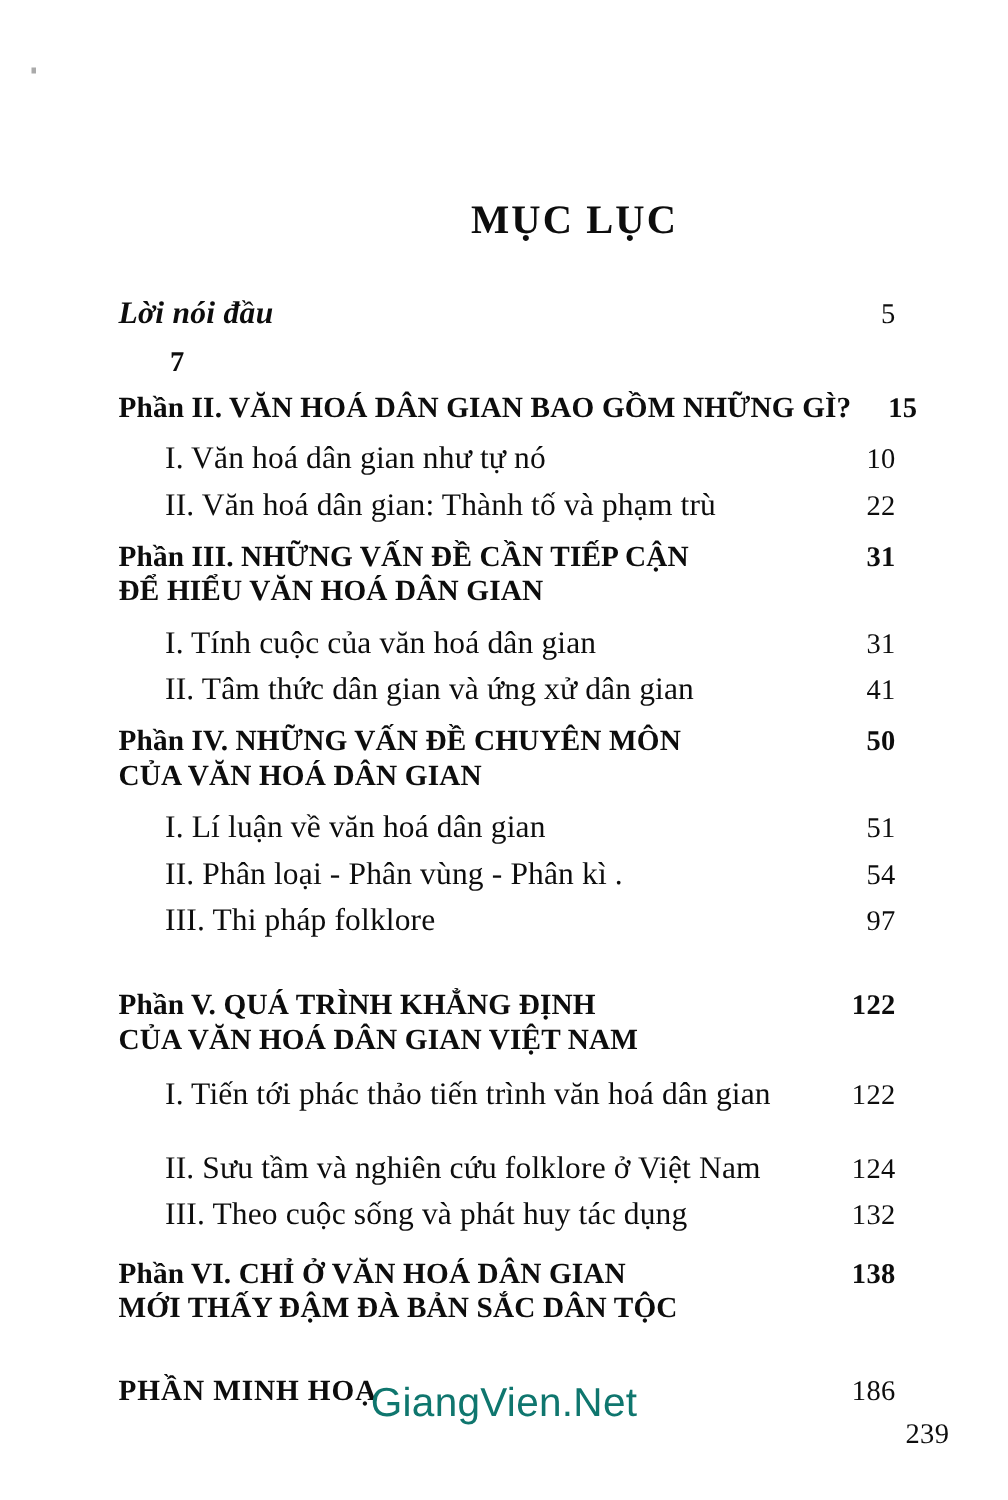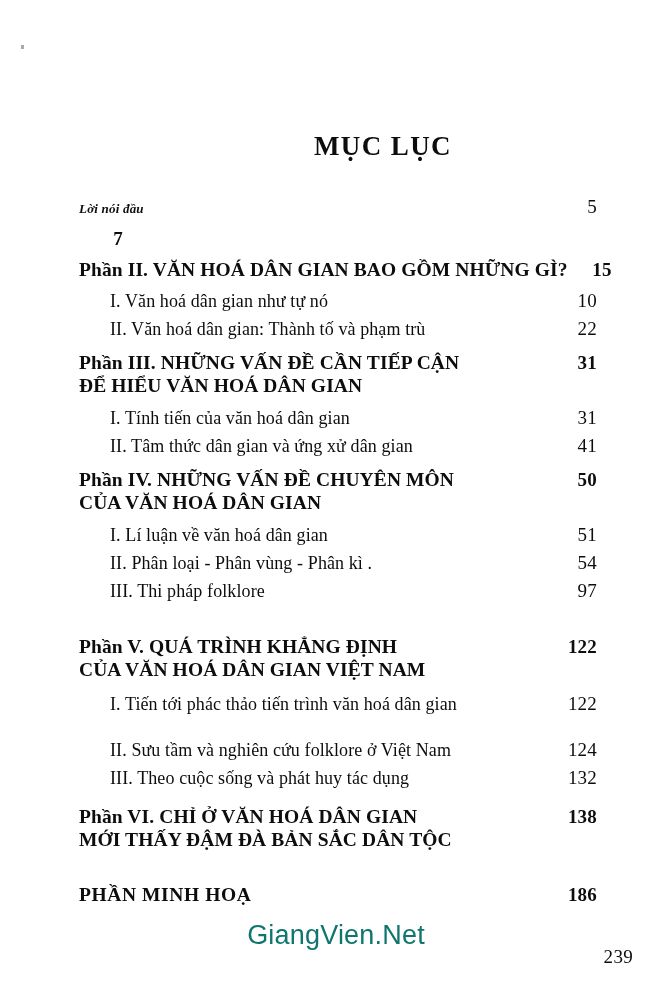--- a/index.html
+++ b/index.html
@@ -84,21 +84,21 @@
     min-width: 44px;
     letter-spacing: .2px;
   }
 
   
 
   
   .lvl-front .row-label {
     font-style: italic;
     font-weight: bold;
-    font-size: 13px;
+    font-size: 21px;
     letter-spacing: .2px;
   }
 
   
   .lvl-part .row-label {
     font-weight: bold;
     font-size: 19.5px;
     letter-spacing: .1px;
   }
   .lvl-part .row-page {
@@ -117,33 +117,33 @@
 
   
   .lvl-sub {
     padding-left: 31px;
   }
   .lvl-sub .row-line {
     width: 487px;
   }
   .lvl-sub .row-label {
     font-weight: normal;
-    font-size: 18px;
+    font-size: 21px;
     letter-spacing: .1px;
   }
 
   
   .lvl-section .row-label {
     font-weight: bold;
     font-size: 19.5px;
     letter-spacing: .6px;
     margin-top: 11px;
   }
   .lvl-section .row-page {
-    font-weight: bold;
+    font-weight: normal;
   }
 
   .watermark {
     position: absolute;
     left: 0;
     top: 920px;
     width: 672px;
     text-align: center;
     font-family: "Liberation Sans", "DejaVu Sans", sans-serif;
     font-size: 27px;
@@ -203,21 +203,21 @@
       </div>
       <div class="toc-row lvl-part" style="margin-top: 12px;">
         <div class="row-line">
           <span class="row-label">Phần III. NHỮNG VẤN ĐỀ CẦN TIẾP CẬN</span>
           <span class="row-page">31</span>
         </div>
         <div class="part-line2">ĐỂ HIỂU VĂN HOÁ DÂN GIAN</div>
       </div>
       <div class="toc-row lvl-sub" style="margin-top: 10px;">
         <div class="row-line">
-          <span class="row-label">I. Tính tiến của văn hoá dân gian</span>
+          <span class="row-label">I. Tính cuộc của văn hoá dân gian</span>
           <span class="row-page">31</span>
         </div>
       </div>
       <div class="toc-row lvl-sub" style="margin-top: 6px;">
         <div class="row-line">
           <span class="row-label">II. Tâm thức dân gian và ứng xử dân gian</span>
           <span class="row-page">41</span>
         </div>
       </div>
       <div class="toc-row lvl-part" style="margin-top: 12px;">

